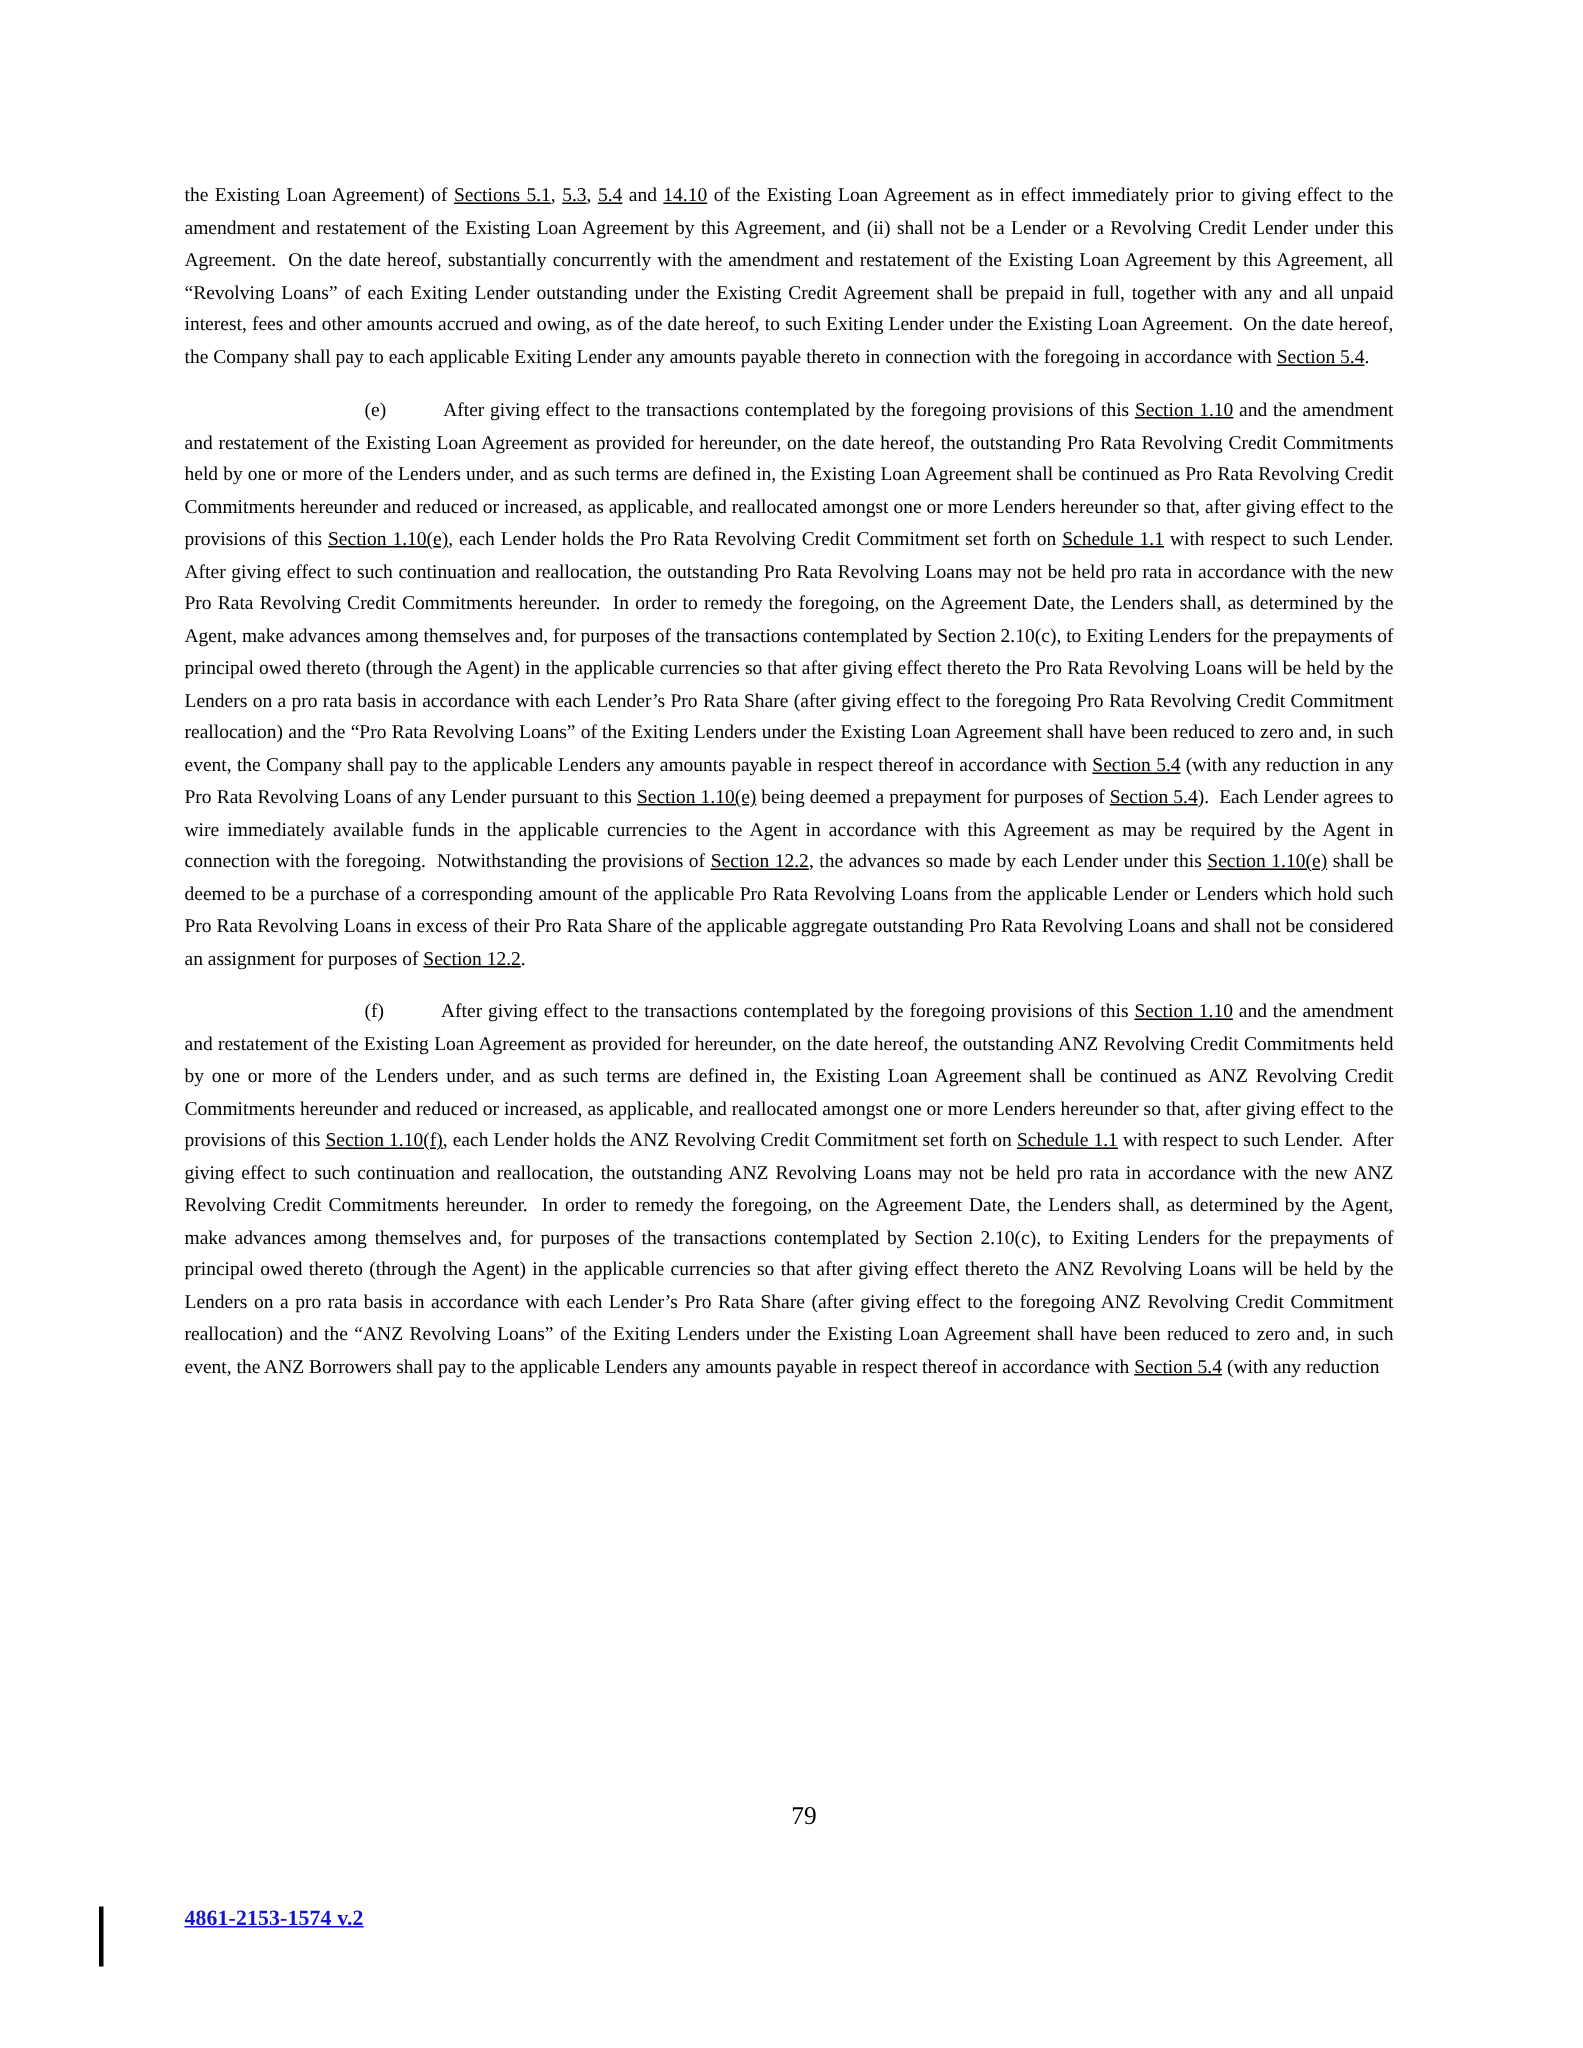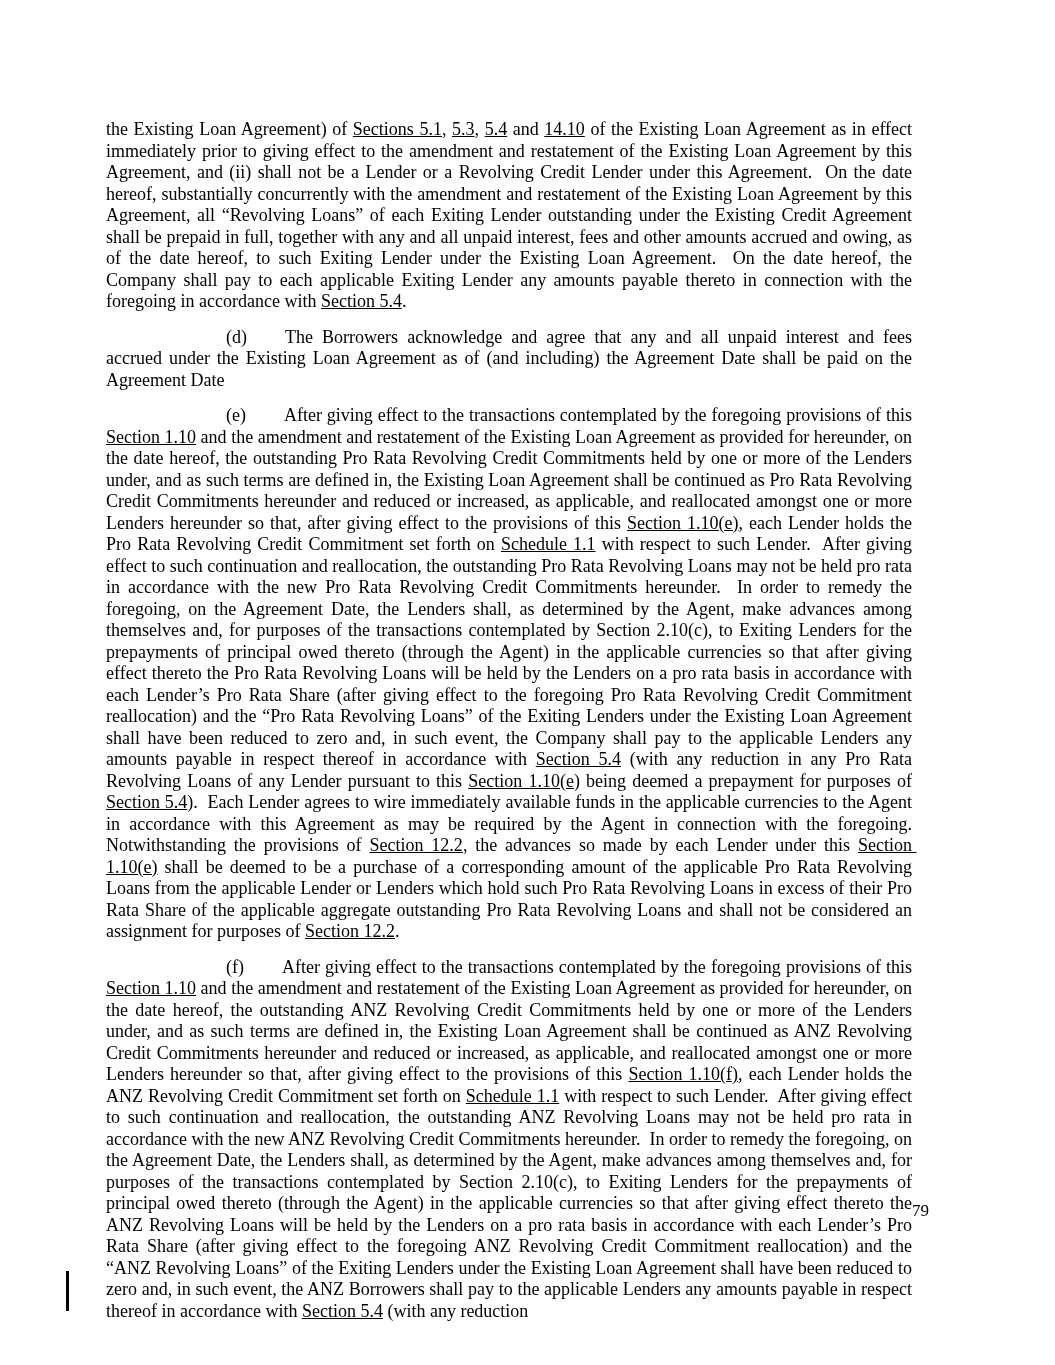--- a/index.html
+++ b/index.html
@@ -11,46 +11,46 @@
     position: relative;
     width: 1055px;
     height: 1365px;
     background: #ffffff;
     overflow: hidden;
     font-family: "Liberation Serif", serif;
     color: #000000;
   }
   .content {
     position: absolute;
-    left: 106px;
+    left: 123px;
     top: 119px;
     width: 806px;
-    font-size: 18px;
+    font-size: 13px;
     line-height: 21.5px;
     text-align: justify;
   }
   p.para {
     margin: 0 0 14px 0;
     white-space: pre-wrap;
   }
   p.para.indent {
     text-indent: 120px;
   }
   .tab {
     display: inline-block;
     width: 38px;
   }
   .u { text-decoration: underline; }
   .i { }
   .page-number {
     position: absolute;
     top: 1201px;
-    left: 123px;
+    left: 133px;
     width: 806px;
-    text-align: right;
+    text-align: center;
     font-size: 17px;
   }
   .doc-footer {
     position: absolute;
     left: 123px;
     top: 1270px;
     font-size: 14.5px;
     font-weight: bold;
     line-height: 19px;
     letter-spacing: 0.1px;
@@ -71,24 +71,24 @@
     height: 40px;
     background: #000000;
   }
 </style>
 </head>
 <body>
 
 <div class="page">
   <div class="content">
       <p class="para"><span>the Existing Loan Agreement) of </span><span class="u">Sections 5.1</span><span>, </span><span class="u">5.3</span><span>, </span><span class="u">5.4</span><span> and </span><span class="u">14.10</span><span> of the Existing Loan Agreement as in effect immediately prior to giving effect to the amendment and restatement of the Existing Loan Agreement by this Agreement, and (ii) shall not be a Lender or a Revolving Credit Lender under this Agreement.  On the date hereof, substantially concurrently with the amendment and restatement of the Existing Loan Agreement by this Agreement, all “Revolving Loans” of each Exiting Lender outstanding under the Existing Credit Agreement shall be prepaid in full, together with any and all unpaid interest, fees and other amounts accrued and owing, as of the date hereof, to such Exiting Lender under the Existing Loan Agreement.  On the date hereof, the Company shall pay to each applicable Exiting Lender any amounts payable thereto in connection with the foregoing in accordance with </span><span class="u">Section 5.4</span><span>.</span></p>
-      <p class="para indent"><span>(d)</span><span class="tab"></span><span>The Borrowers acknowledge and agree that any and all unpaid interest and fees accrued under the Existing Loan Agreement as of (and including) the Agreement Date shall be paid on the Agreement Date</span></p>
       <p class="para indent"><span>(e)</span><span class="tab"></span><span>After giving effect to the transactions contemplated by the foregoing provisions of this </span><span class="u">Section 1.10</span><span> and the amendment and restatement of the Existing Loan Agreement as provided for hereunder, on the date hereof, the outstanding Pro Rata Revolving Credit Commitments held by one or more of the Lenders under, and as such terms are defined in, the Existing Loan Agreement shall be continued as Pro Rata Revolving Credit Commitments hereunder and reduced or increased, as applicable, and reallocated amongst one or more Lenders hereunder so that, after giving effect to the provisions of this </span><span class="u">Section 1.10(e)</span><span>, each Lender holds the Pro Rata Revolving Credit Commitment set forth on </span><span class="u">Schedule 1.1</span><span> with respect to such Lender.  After giving effect to such continuation and reallocation, the outstanding Pro Rata Revolving Loans may not be held </span><span class="i">pro rata</span><span> in accordance with the new Pro Rata Revolving Credit Commitments hereunder.  In order to remedy the foregoing, on the Agreement Date, the Lenders shall, as determined by the Agent, make advances among themselves and, for purposes of the transactions contemplated by Section 2.10(c), to Exiting Lenders for the prepayments of principal owed thereto (through the Agent) in the applicable currencies so that after giving effect thereto the Pro Rata Revolving Loans will be held by the Lenders on a </span><span class="i">pro rata</span><span> basis in accordance with each Lender’s Pro Rata Share (after giving effect to the foregoing Pro Rata Revolving Credit Commitment reallocation) and the “Pro Rata Revolving Loans” of the Exiting Lenders under the Existing Loan Agreement shall have been reduced to zero and, in such event, the Company shall pay to the applicable Lenders any amounts payable in respect thereof in accordance with </span><span class="u">Section 5.4</span><span> (with any reduction in any Pro Rata Revolving Loans of any Lender pursuant to this </span><span class="u">Section 1.10(e)</span><span> being deemed a prepayment for purposes of </span><span class="u">Section 5.4</span><span>).  Each Lender agrees to wire immediately available funds in the applicable currencies to the Agent in accordance with this Agreement as may be required by the Agent in connection with the foregoing.  Notwithstanding the provisions of </span><span class="u">Section 12.2</span><span>, the advances so made by each Lender under this </span><span class="u">Section 1.10(e)</span><span> shall be deemed to be a purchase of a corresponding amount of the applicable Pro Rata Revolving Loans from the applicable Lender or Lenders which hold such Pro Rata Revolving Loans in excess of their Pro Rata Share of the applicable aggregate outstanding Pro Rata Revolving Loans and shall not be considered an assignment for purposes of </span><span class="u">Section 12.2</span><span>.</span></p>
       <p class="para indent"><span>(f)</span><span class="tab"></span><span>After giving effect to the transactions contemplated by the foregoing provisions of this </span><span class="u">Section 1.10</span><span> and the amendment and restatement of the Existing Loan Agreement as provided for hereunder, on the date hereof, the outstanding ANZ Revolving Credit Commitments held by one or more of the Lenders under, and as such terms are defined in, the Existing Loan Agreement shall be continued as ANZ Revolving Credit Commitments hereunder and reduced or increased, as applicable, and reallocated amongst one or more Lenders hereunder so that, after giving effect to the provisions of this </span><span class="u">Section 1.10(f)</span><span>, each Lender holds the ANZ Revolving Credit Commitment set forth on </span><span class="u">Schedule 1.1</span><span> with respect to such Lender.  After giving effect to such continuation and reallocation, the outstanding ANZ Revolving Loans may not be held </span><span class="i">pro rata</span><span> in accordance with the new ANZ Revolving Credit Commitments hereunder.  In order to remedy the foregoing, on the Agreement Date, the Lenders shall, as determined by the Agent, make advances among themselves and, for purposes of the transactions contemplated by Section 2.10(c), to Exiting Lenders for the prepayments of principal owed thereto (through the Agent) in the applicable currencies so that after giving effect thereto the ANZ Revolving Loans will be held by the Lenders on a </span><span class="i">pro rata</span><span> basis in accordance with each Lender’s Pro Rata Share (after giving effect to the foregoing ANZ Revolving Credit Commitment reallocation) and the “ANZ Revolving Loans” of the Exiting Lenders under the Existing Loan Agreement shall have been reduced to zero and, in such event, the ANZ Borrowers shall pay to the applicable Lenders any amounts payable in respect thereof in accordance with </span><span class="u">Section 5.4</span><span> (with any reduction</span></p>
     </div>
 
   <div class="page-number">79</div>
 
   <div class="change-bar"></div>
 
   <div class="doc-footer">
+    <div><span class="blue-link">4861-2153-1574 v.2</span></div>
   </div>
 </div>
 
 </body></html>

